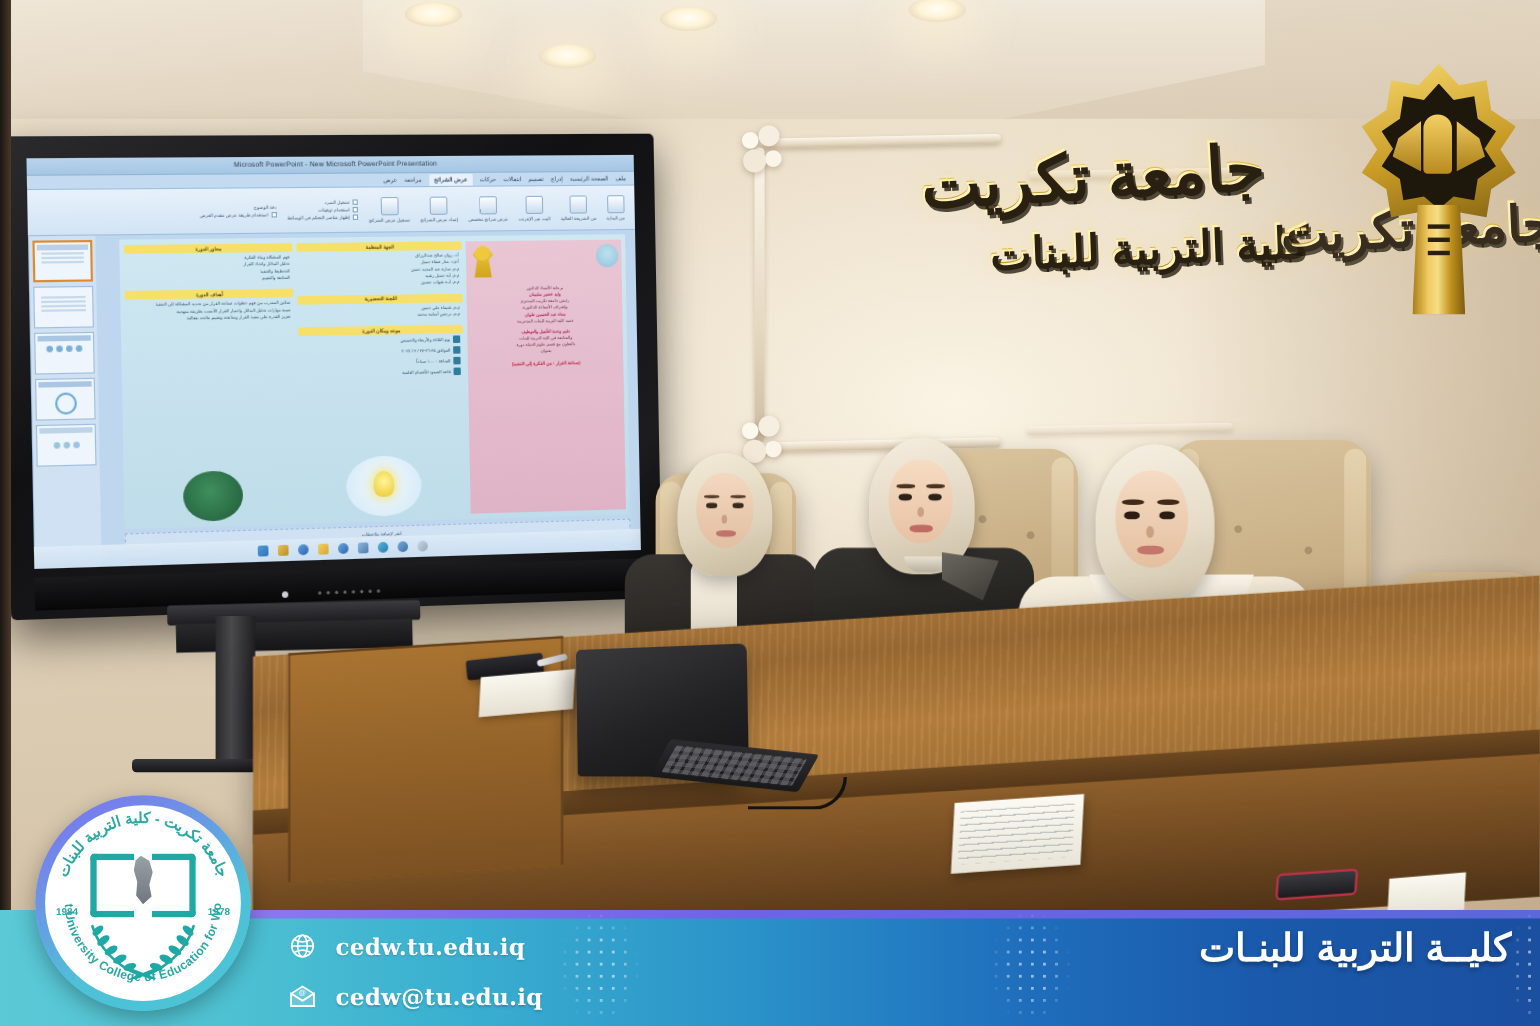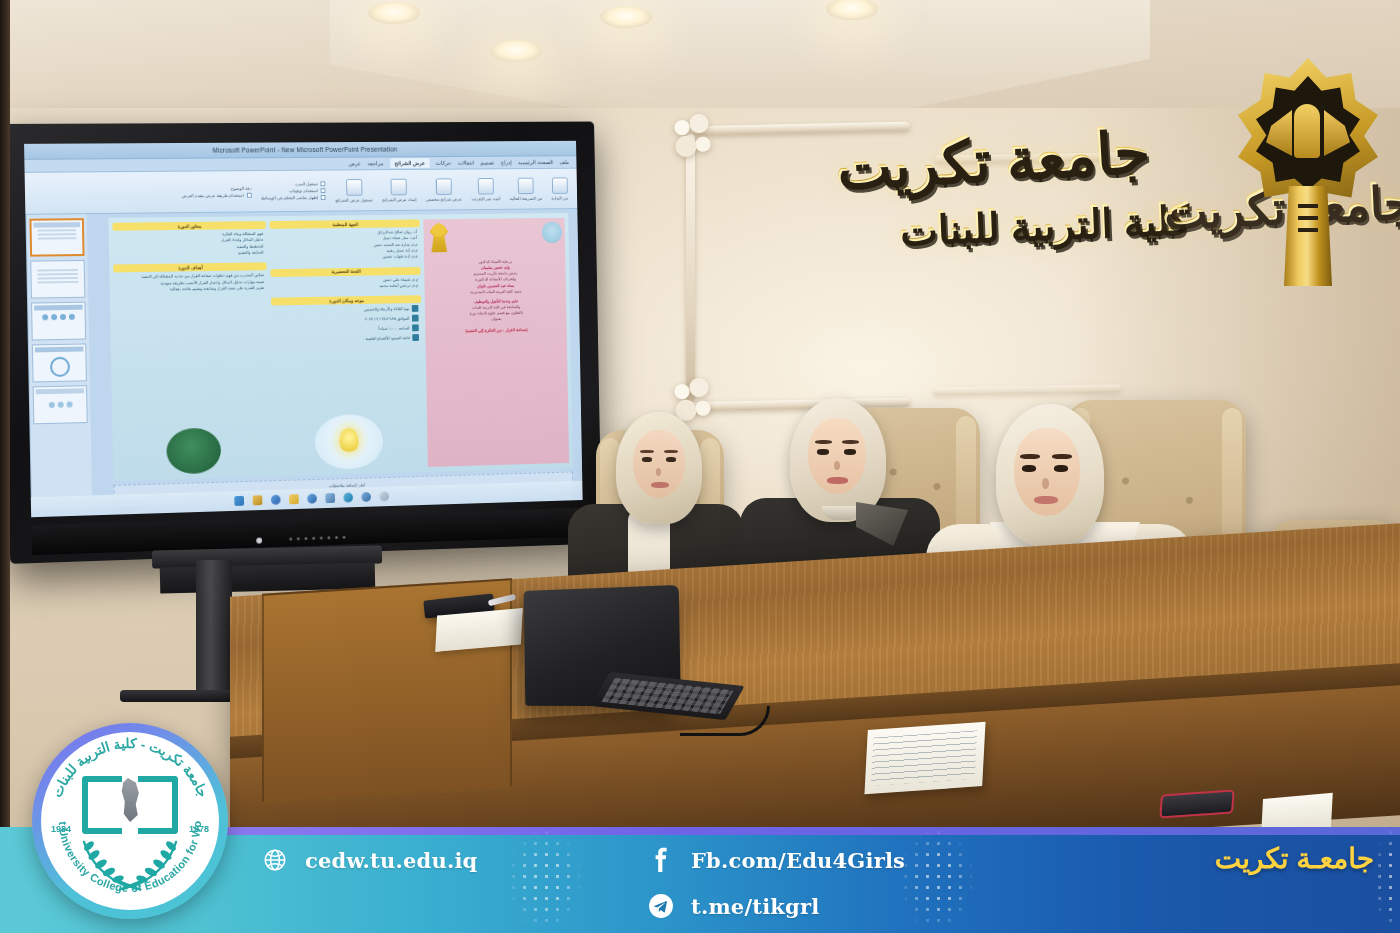--- a/index.html
+++ b/index.html
@@ -958,44 +958,36 @@
           <svg viewBox="0 0 24 24" fill="none" stroke="currentColor" stroke-width="1.4">
             <circle cx="12" cy="12" r="9"></circle>
             <ellipse cx="12" cy="12" rx="4" ry="9"></ellipse>
             <line x1="3" y1="12" x2="21" y2="12"></line>
             <path d="M5 6.5c4.2 2.4 9.8 2.4 14 0"></path>
             <path d="M5 17.5c4.2-2.4 9.8-2.4 14 0"></path>
           </svg>
         </span>
         <span class="contact-txt">cedw.tu.edu.iq</span>
       </div>
-    </div>
-
-    <div class="contact-col contact-col-2">
       <div class="contact-row">
         <span class="ci">
-          <svg viewBox="0 0 24 24" fill="currentColor">
-            <path d="M14.6 4.2h2.6V.7h-3.2c-2.9 0-4.6 1.9-4.6 4.7v2.3H7v3.6h2.4V23h3.9V11.3h3l.5-3.6h-3.5V6c0-1.1.4-1.8 1.3-1.8z"></path>
+          <svg viewBox="0 0 24 24" fill="none" stroke="currentColor" stroke-width="1.4">
+            <path d="M2.5 9.5l9.5 6 9.5-6"></path>
+            <path d="M2.5 9.5L12 3.5l9.5 6v10.5h-19z" fill="currentColor" fill-opacity=".18"></path>
+            <path d="M2.5 20h19V9.5l-9.5 6-9.5-6z"></path>
+            <text x="12" y="11" font-size="6" text-anchor="middle" fill="currentColor" stroke="none">@</text>
           </svg>
         </span>
-        <span class="contact-txt">Fb.com/Edu4Girls</span>
+        <span class="contact-txt">cedw@tu.edu.iq</span>
       </div>
-      <div class="contact-row">
-        <span class="ci">
-          <svg viewBox="0 0 24 24">
-            <circle cx="12" cy="12" r="11" fill="currentColor"></circle>
-            <path d="M5.6 11.9l11.1-4.3c.5-.2 1 .2.8.8l-1.9 9c-.1.6-.5.7-1 .4l-2.8-2-1.3 1.3c-.2.2-.4.2-.6.1l.2-2.9 5.3-4.8c.2-.2-.1-.3-.3-.2l-6.5 4.1-2.8-.9c-.6-.2-.6-.5-.2-.6z" fill="#1f7ab0"></path>
-          </svg>
-        </span>
-        <span class="contact-txt">t.me/tikgrl</span>
-      </div>
-    </div>
+    </div>
+
 
     <div class="footer-ar">
-      <div class="fa-2">جامعـة تكريت</div>
+      <div class="fa-1">كليــة التربية للبنـات</div>
     </div>
   </div>
 
   <div class="logo-badge">
     <div class="logo-inner">
       <svg class="logo-arc" viewBox="0 0 178 178">
         <defs>
           <path id="arcTop" d="M 16 89 A 73 73 0 0 1 162 89"></path>
           <path id="arcBot" d="M 18 89 A 71 71 0 0 0 160 89"></path>
         </defs>

